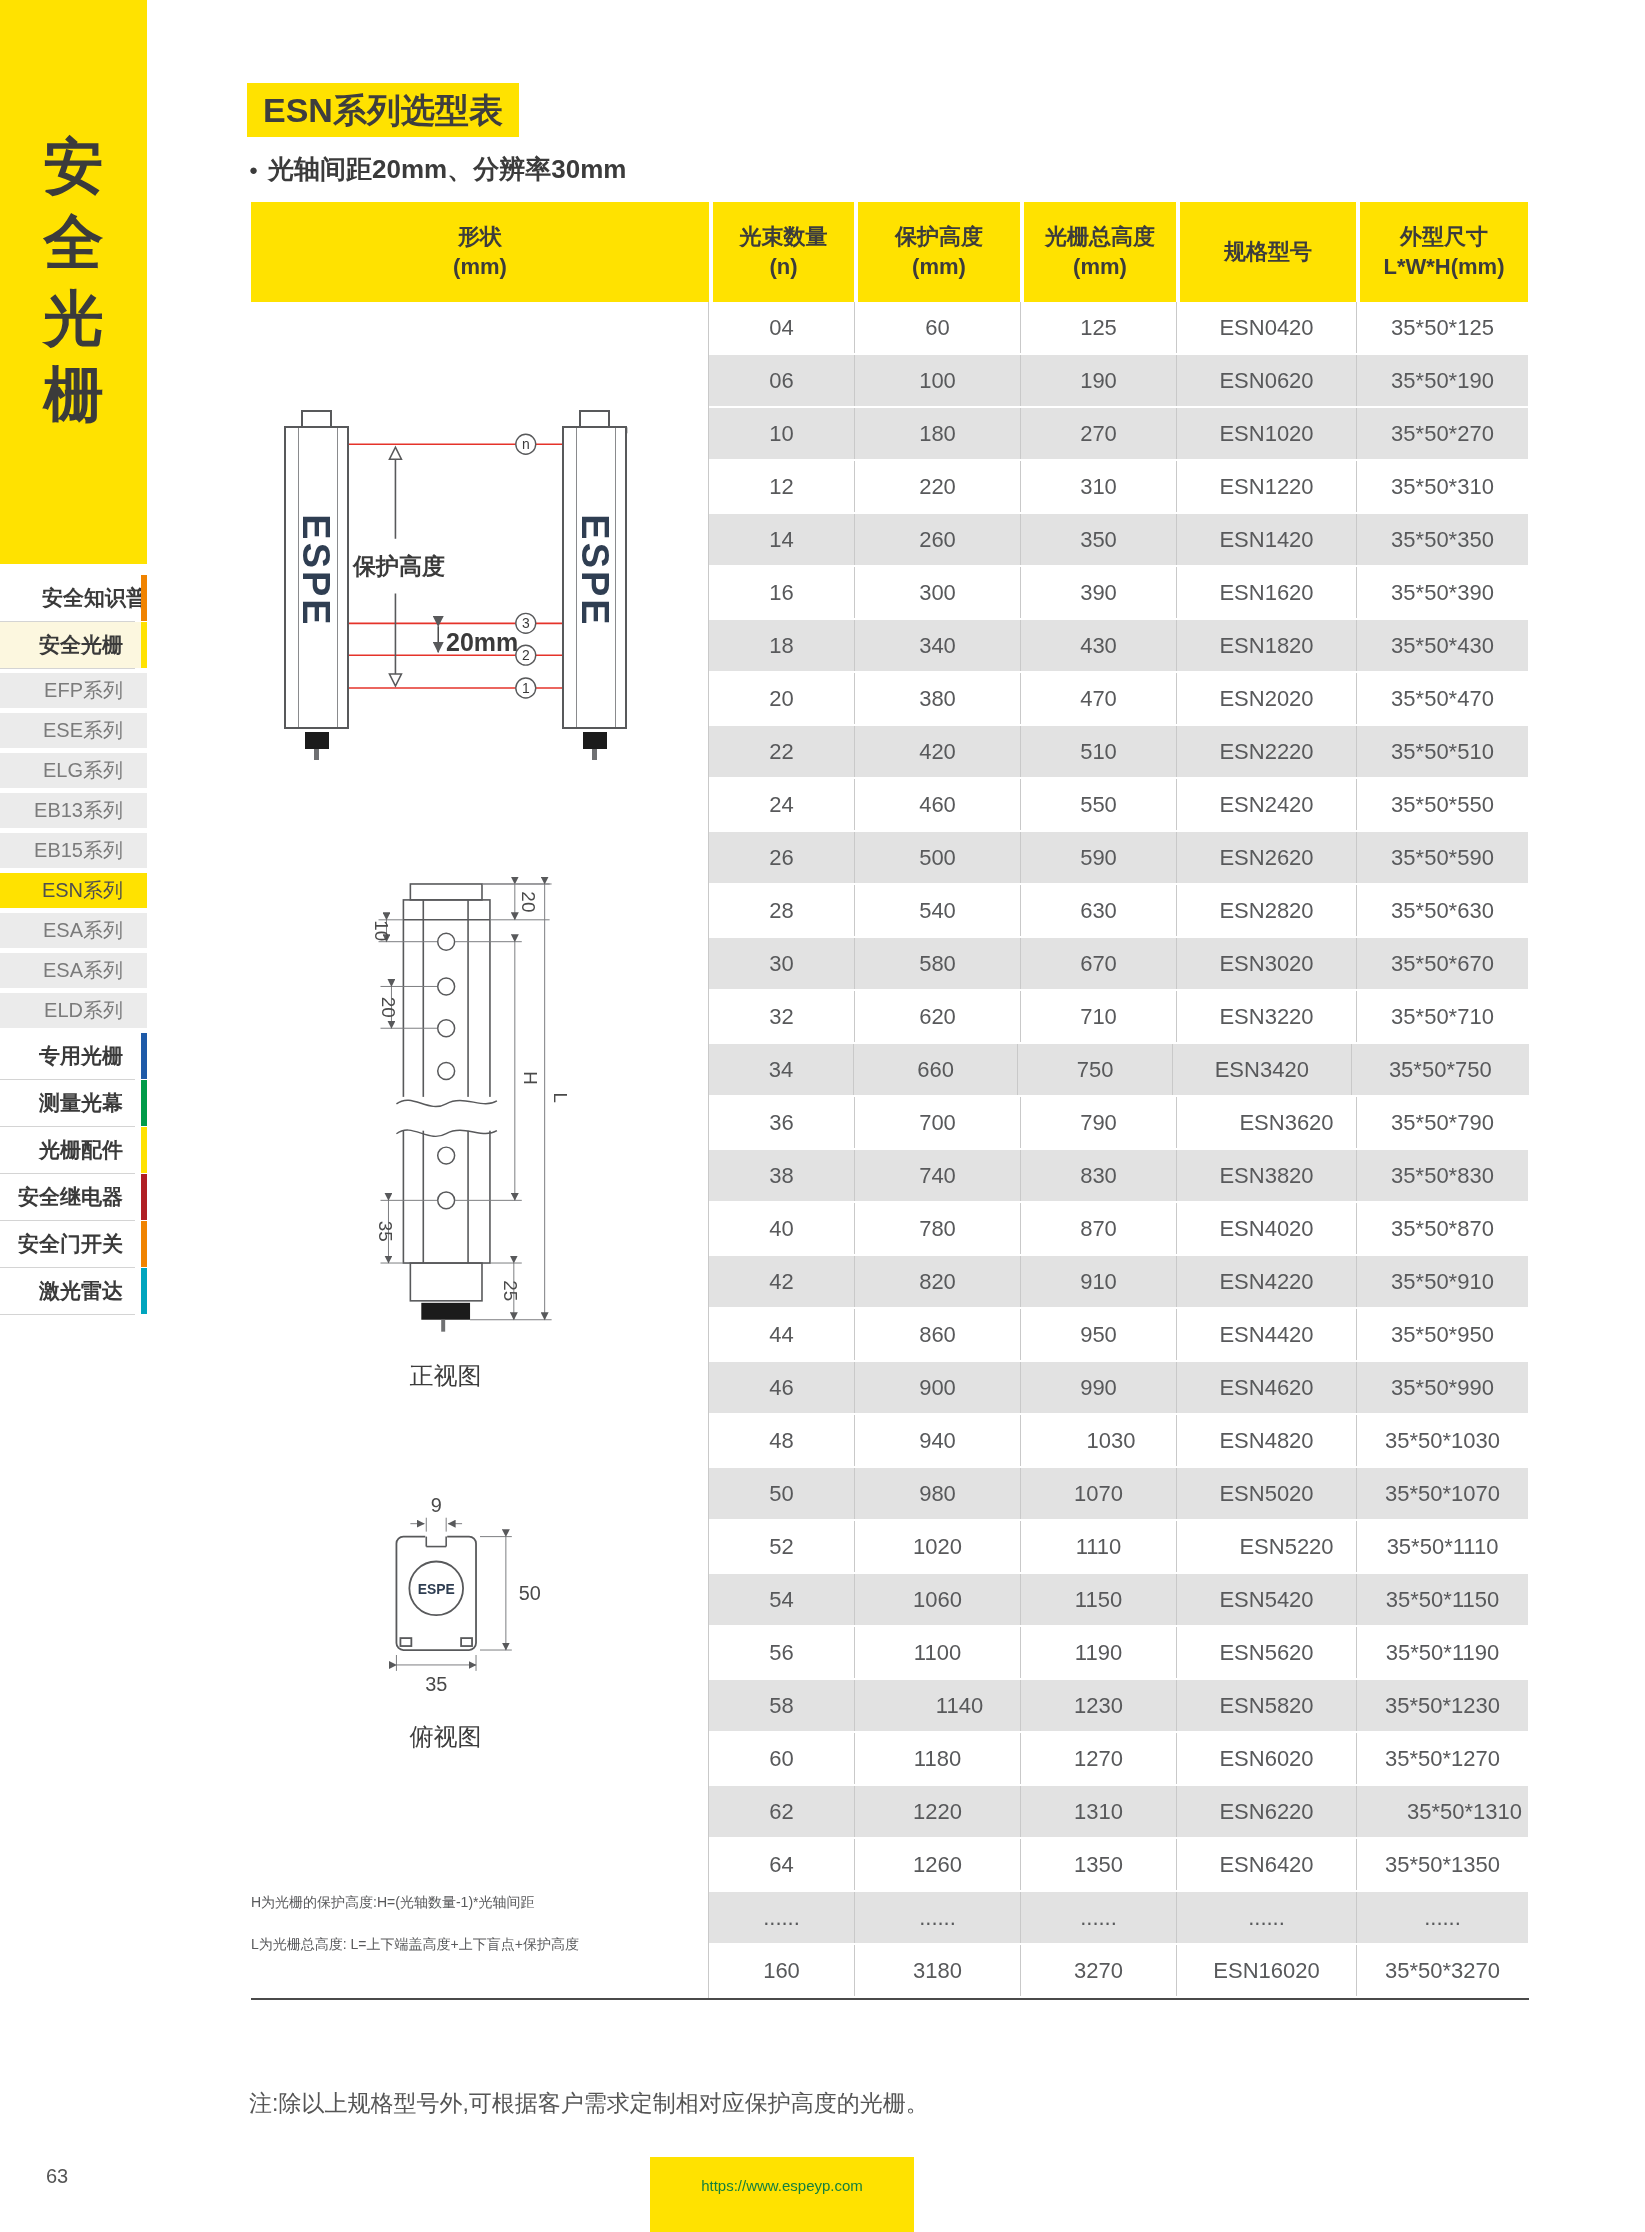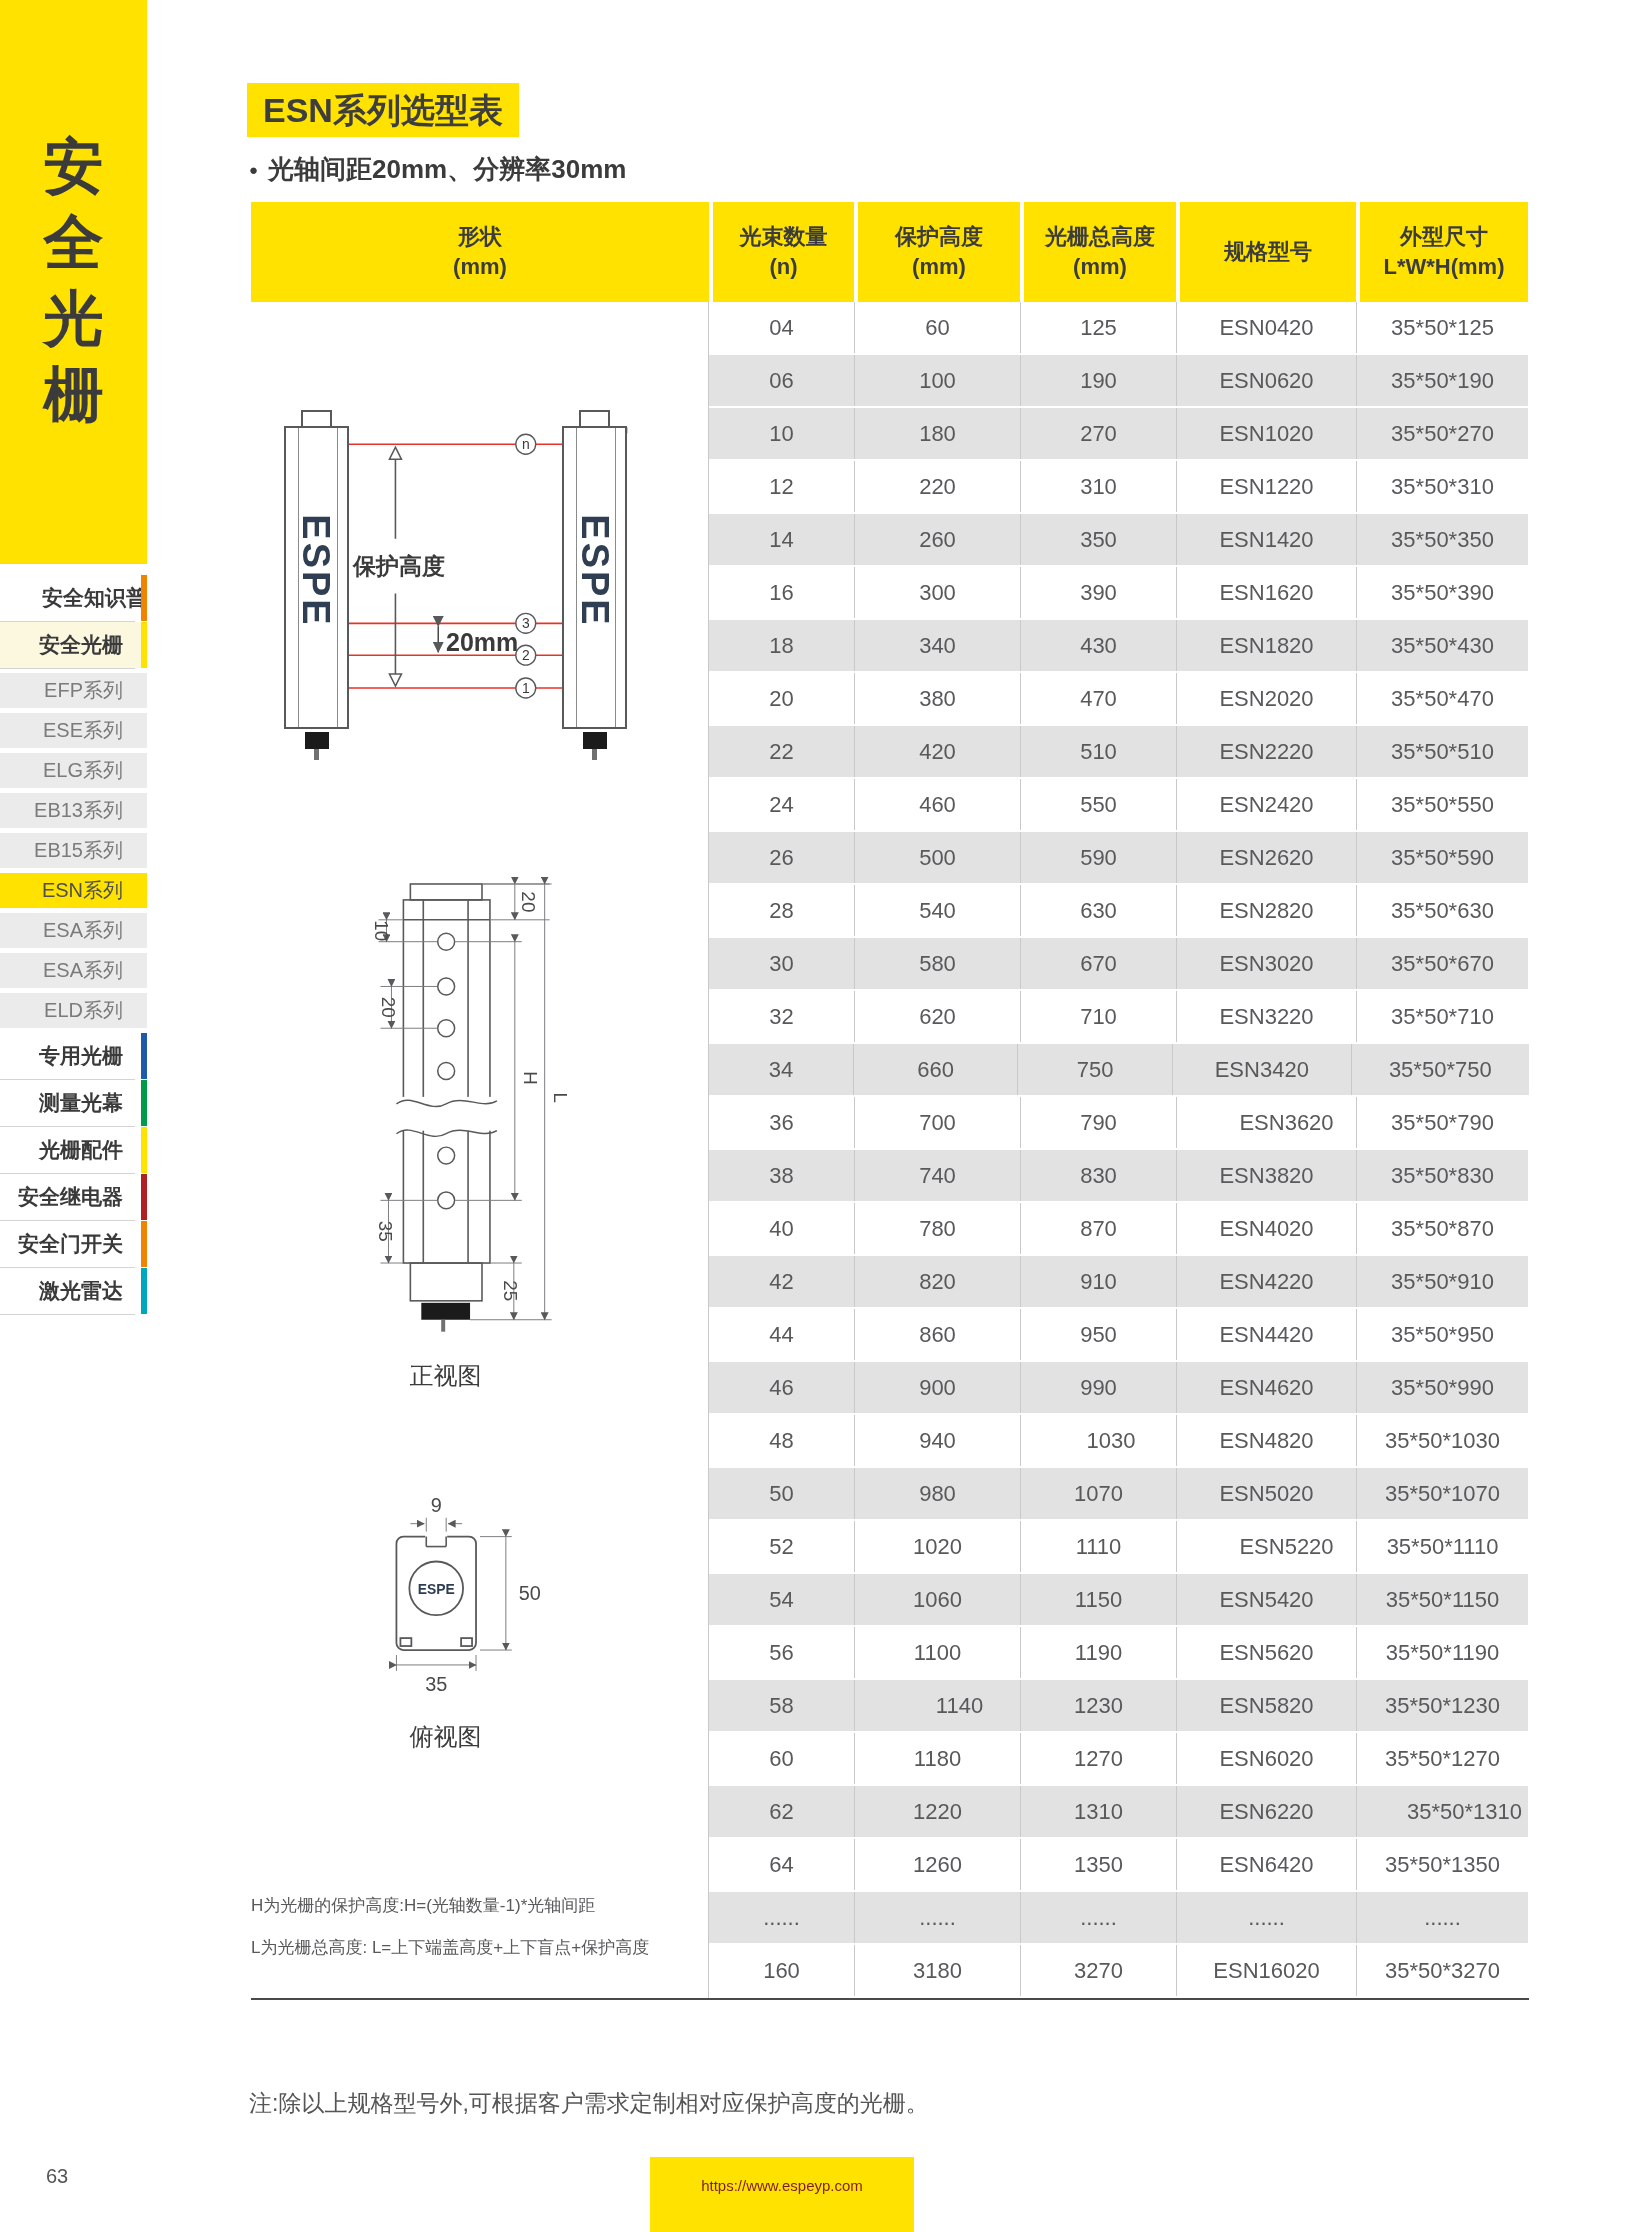--- a/index.html
+++ b/index.html
@@ -49,28 +49,28 @@
   .sensor-bar{position:absolute;width:65px;height:303px;border:2px solid #58595B;box-sizing:border-box;background:#fff;}
   .sensor-bar .inner-l,.sensor-bar .inner-r{position:absolute;top:0;bottom:0;width:1px;background:#8a8b8d;}
   .sensor-bar .inner-l{left:12px;} .sensor-bar .inner-r{right:9px;}
   .bar-tab{position:absolute;width:31px;height:17px;border:2px solid #58595B;border-bottom:none;box-sizing:border-box;background:#fff;}
   .espe-vtext{position:absolute;width:209px;height:52px;display:flex;align-items:center;justify-content:center;
     transform:rotate(90deg);font-size:38px;font-weight:bold;letter-spacing:3px;color:#2F3E52;}
   .bar-conn{position:absolute;width:24px;height:17px;background:#1b1b1b;}
   .bar-pin{position:absolute;width:5px;height:11px;background:#6f7072;}
   .d-label{position:absolute;color:#3A3A3A;font-weight:bold;white-space:nowrap;}
   .d-caption{position:absolute;width:159px;text-align:center;font-size:24px;color:#3C3C3C;}
-  .note-line{position:absolute;left:0;font-size:17px;color:#58595B;white-space:nowrap;}
+  .note-line{position:absolute;left:0;font-size:14px;color:#58595B;white-space:nowrap;}
 
   .bottom-note{position:absolute;left:249px;top:2088px;font-size:23px;color:#555;}
 
   
   .page-num{position:absolute;left:46px;top:2165px;font-size:20px;color:#555;}
   .url-box{position:absolute;left:650px;top:2157px;width:264px;height:76px;background:#FFE200;
-    text-align:center;box-sizing:border-box;padding-top:20px;font-size:15px;color:#7f1d1d;}
+    text-align:center;box-sizing:border-box;padding-top:20px;font-size:15px;color:#15803d;}
 </style>
 </head>
 <body>
 
 <div class="page">
 
   <div class="side-yellow">
     <div class="vchar">安</div>
     <div class="vchar">全</div>
     <div class="vchar">光</div>

